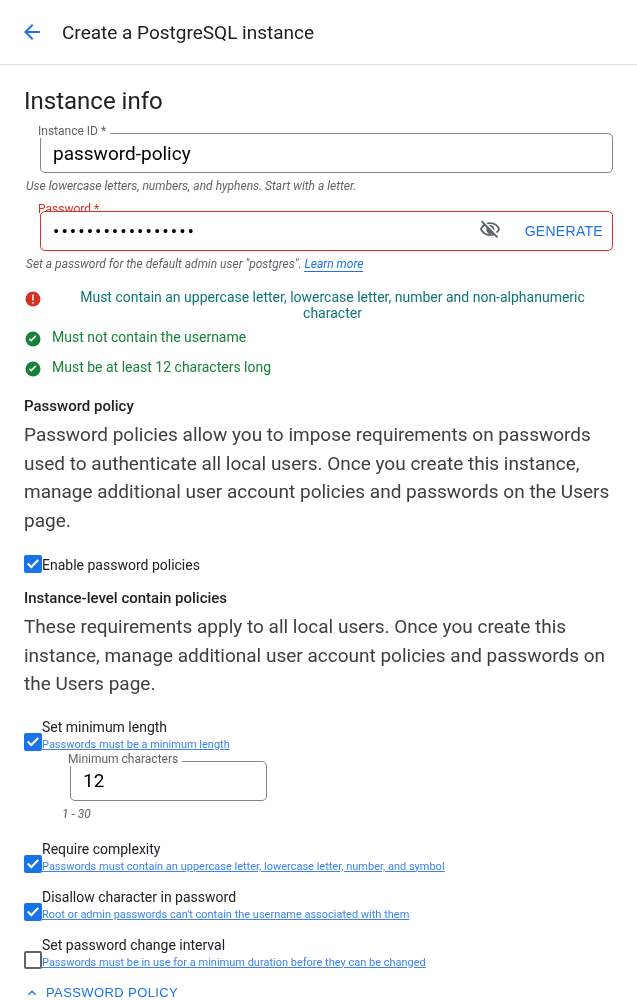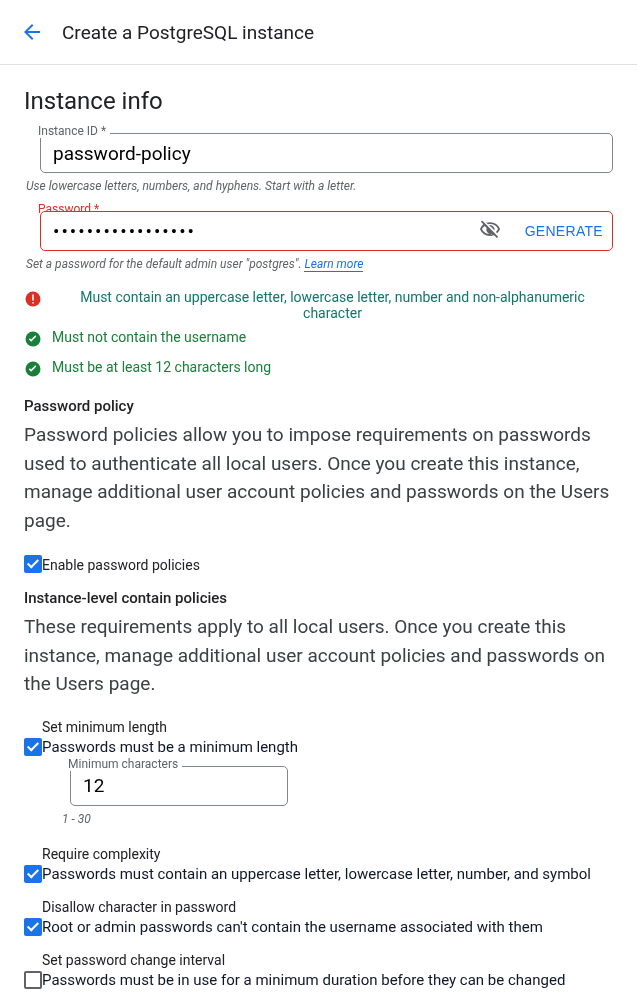--- a/index.html
+++ b/index.html
@@ -66,23 +66,23 @@
   width: 18px; height: 18px; border: 2px solid #5f6368; border-radius: 2px;
   flex-shrink: 0; position: relative; cursor: pointer; background: #fff;
 }
 .cb.checked { background: #1a73e8; border-color: #1a73e8; }
 .cb.checked::after {
   content: ""; position: absolute; left: 4px; top: 0px;
   width: 4px; height: 9px; border: solid #fff; border-width: 0 2px 2px 0;
   transform: rotate(45deg);
 }
 .cb-label { font-size: 14px; color: #202124; }
-.cb-desc { font-size: 15px; color: #0f172a; margin-top: 3px; }
+.cb-desc { font-size: 11px; color: #3b82f6; margin-top: 3px; text-decoration: underline; }
 .subfield { margin-left: 30px; margin-top: -6px; margin-bottom: 20px; }
-.subfield .input { width: 218px; }
+.subfield .input { width: 197px; }
 .subfield .hint { margin-left: 8px; }
 .toggle-link {
   display: flex; align-items: center; gap: 6px;
   color: #1a73e8; font-size: 13px; font-weight: 500; letter-spacing: .4px;
   cursor: pointer; margin-top: 16px; background:none; border:none;
 }
 </style>
 </head>
 <body>
 

